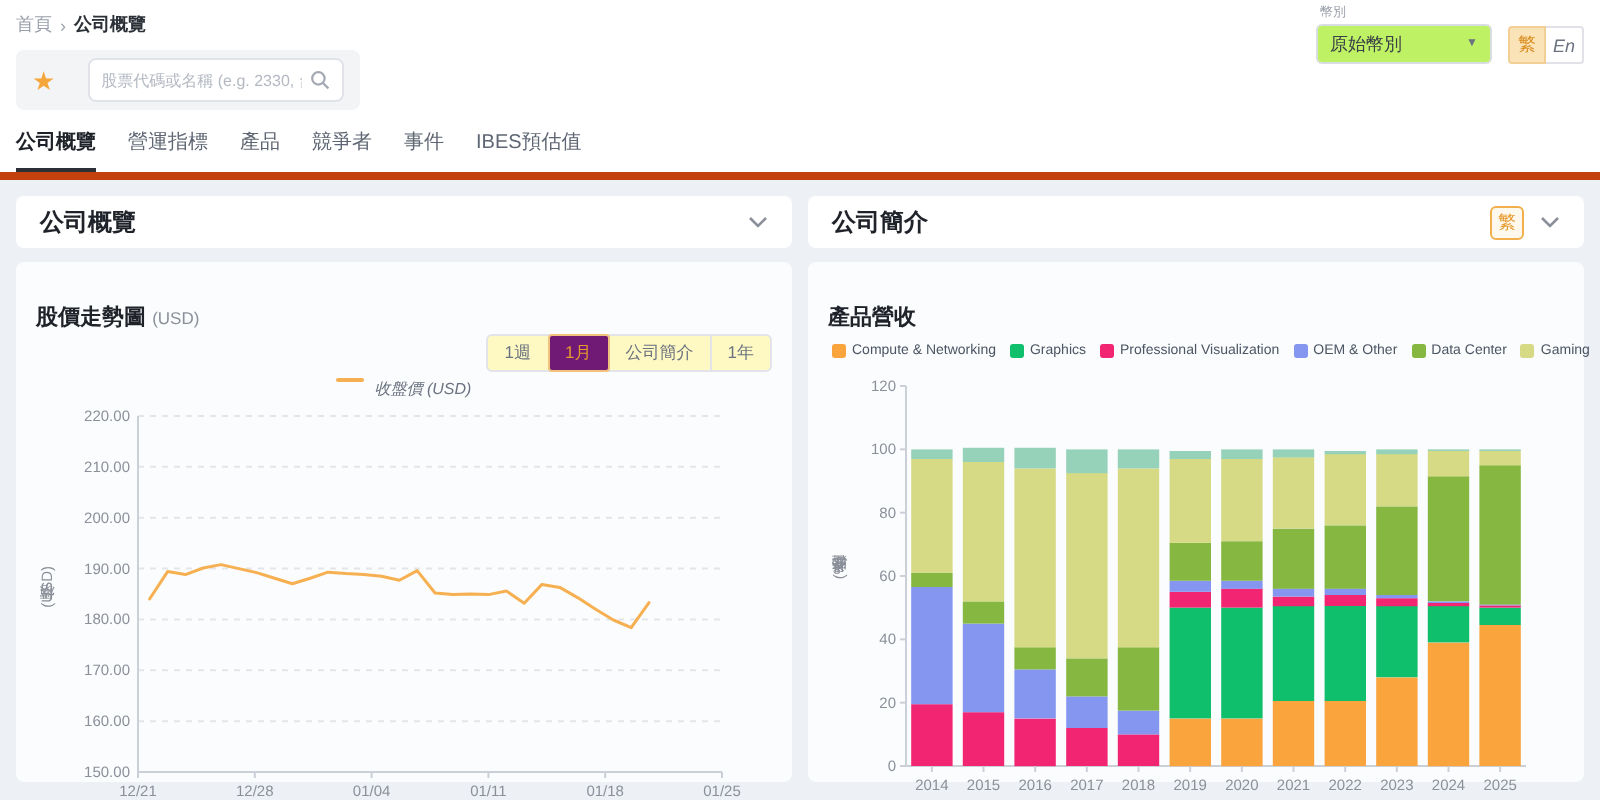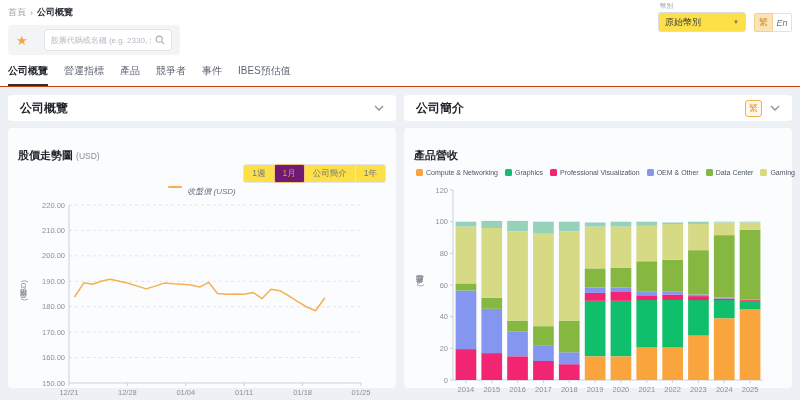--- a/index.html
+++ b/index.html
@@ -1,26 +1,26 @@
 <!DOCTYPE html>
 <html><head>
 <meta charset="utf-8">
 <style>
   * { margin:0; padding:0; box-sizing:border-box; }
   html,body { width:800px; height:400px; overflow:hidden; }
   body { font-family:"Liberation Sans", sans-serif; background:#edf0f4; color:#1f2329; }
 
   
-  .topbar { background:#fff; padding:6px 8px 0 8px; border-bottom:1px solid #c2410c; position:relative; }
+  .topbar { background:#fff; padding:6px 8px 0 8px; border-bottom:4px solid #c2410c; position:relative; }
   .crumbs { font-size:9px; color:#9aa0ab; display:flex; gap:4px; align-items:center; margin-bottom:6px; }
   .crumbs .cur { color:#2b2f36; font-weight:bold; }
   .topctrl { position:absolute; top:2px; right:8px; display:flex; align-items:flex-end; gap:8px; }
   .selwrap { display:flex; flex-direction:column; }
   .selwrap .lbl { font-size:6.5px; color:#9aa0ab; margin:0 0 1px 2px; }
-  .select { width:88px; height:20px; border:1px solid #d9dce2; border-radius:3px; background:#fde047;
+  .select { width:88px; height:20px; border:1px solid #d9dce2; border-radius:3px; background:#bef264;
             font-size:9px; color:#3a3f48; display:flex; align-items:center; justify-content:space-between;
             padding:0 6px; cursor:pointer; }
   .select .arr { font-size:6px; color:#6b7280; }
   .langs { display:flex; }
   .langbtn { width:19px; height:19px; font-size:9px; display:flex; align-items:center; justify-content:center;
              border:1px solid #e0e2e8; background:#fff; color:#6b7280; cursor:pointer; }
   .langbtn.zh { background:#fbe3b8; color:#d98d1f; border-color:#f3cf96; border-radius:2px 0 0 2px; }
   .langbtn.en { border-left:none; border-radius:0 2px 2px 0;font-style:italic; }
 
   .cobar { display:inline-flex; align-items:center; background:#f3f4f6; border-radius:4px; padding:4px 8px; gap:8px; }
@@ -48,21 +48,21 @@
   .zhbadge { width:17px; height:17px; border:1px solid #f2b04c; color:#e59a2d; background:#fff8ec;
              border-radius:3px; font-size:9px; display:flex; align-items:center; justify-content:center; cursor:pointer; }
   .chev { cursor:pointer; display:flex; }
 
   .chartcard { background:#fbfcfd; border-radius:4px; flex:1; padding:20px 10px 2px 10px;
                display:flex; flex-direction:column; min-height:0; }
   .ctitle { font-size:11px; font-weight:bold; }
   .ctitle .unit { font-size:8.5px; color:#8a8f99; font-weight:normal; }
 
   .rangerow { display:flex; justify-content:flex-end; margin-top:1px; }
-  .rbtn { font-size:8.5px; padding:2.5px 8px; background:#fde047; border:1px solid #e2e4e9; color:#6b7280;
+  .rbtn { font-size:8.5px; padding:2.5px 8px; background:#fef9c3; border:1px solid #e2e4e9; color:#6b7280;
           cursor:pointer; margin-left:-1px; position:relative; }
   .rbtn:first-child { border-radius:3px 0 0 3px; margin-left:0; }
   .rbtn:last-child { border-radius:0 3px 3px 0; }
   .rbtn.active { background:#701a75; border-color:#f0c27d; color:#e59a2d; z-index:1; border-radius:2px; }
 
   .linelegend { align-self:center; display:flex; align-items:flex-start; gap:5px; font-size:8px; color:#6b7280;
                 margin:3px 0 0 0;font-style:italic; }
   .lmark { width:14px; height:2px; border-radius:1px; }
 
   .rlegend { display:flex; align-items:center; gap:7px; font-size:7px; color:#4b5563; margin:6px 0 2px 2px;

